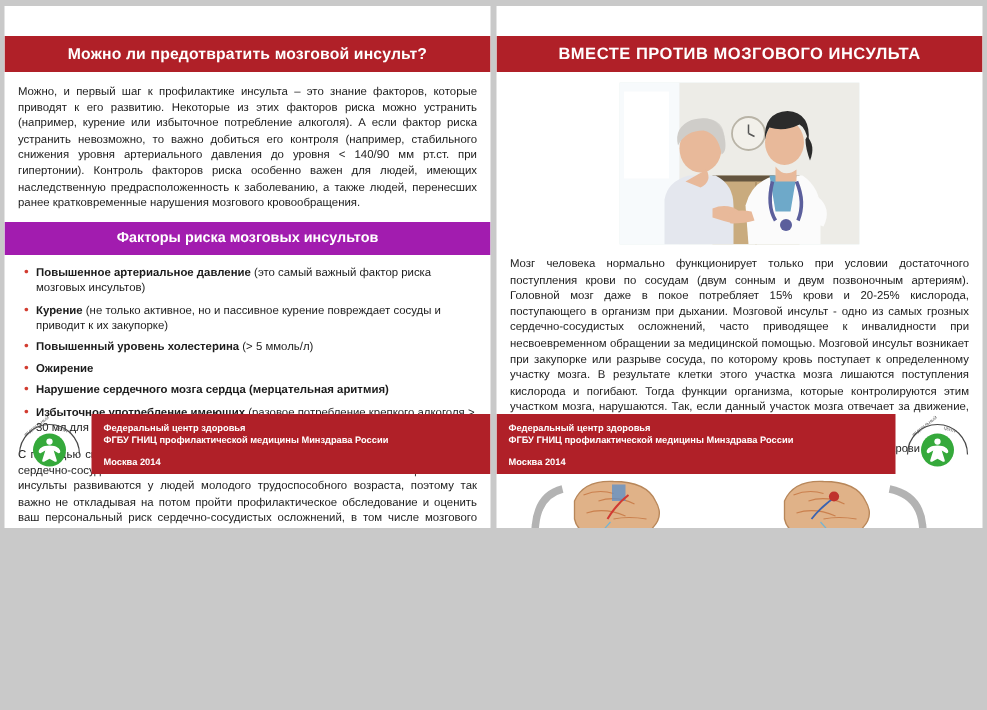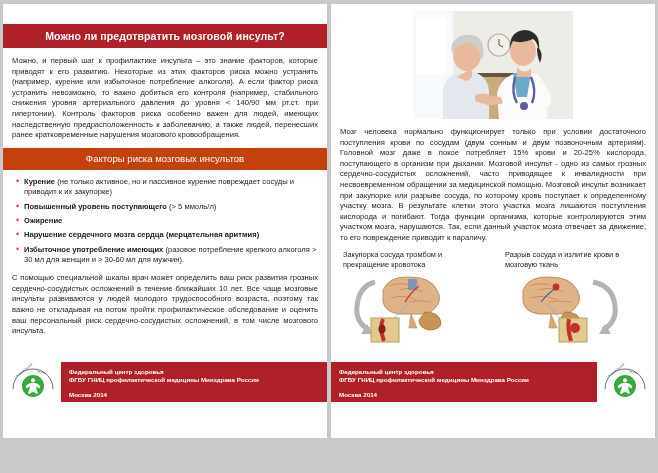--- a/index.html
+++ b/index.html
@@ -12,21 +12,21 @@
   .sheet{
     position:relative;
     width:658px;height:473px;
     background:#c9c9c9;
     box-sizing:border-box;
   }
   .panel{
     position:absolute;
     top:4px;
     width:324px;
-    height:434px;
+    height:348px;
     background:#ffffff;
     box-sizing:border-box;
     overflow:hidden;
   }
   .panel-left{left:3px;}
   .panel-right{left:331px;}
 
   
   .hdr{
     height:24px;
@@ -54,24 +54,24 @@
     padding:0 9px;
     margin-top:8px;
   }
   .body-text p{margin:0 0 7px 0;}
   .body-text p:last-child{margin-bottom:0;}
 
   
   .section-hdr{
     margin-top:7px;
     height:22px;
-    background:#c2410c;
+    background:#a21caf;
     color:#fff;
     display:flex;align-items:center;justify-content:center;
-    font-size:9.6px;font-weight:normal;
+    font-size:9.6px;font-weight:bold;
   }
 
   
   .risk-list{
     list-style:none;
     margin:7px 0 0 0;
     padding:0 10px 0 14px;
     font-size:7.6px;
     line-height:10.4px;
     color:#1b1b1b;
@@ -174,22 +174,23 @@
 
     <div class="hdr">Можно ли предотвратить мозговой инсульт?</div>
 
     <div class="body-text">
       <p>Можно, и первый шаг к профилактике инсульта – это знание факторов, которые приводят к его развитию. Некоторые из этих факторов риска можно устранить (например, курение или избыточное потребление алкоголя). А если фактор риска устранить невозможно, то важно добиться его контроля (например, стабильного снижения уровня артериального давления до уровня &lt; 140/90 мм рт.ст. при гипертонии). Контроль факторов риска особенно важен для людей, имеющих наследственную предрасположенность к заболеванию, а также людей, перенесших ранее кратковременные нарушения мозгового кровообращения.</p>
     </div>
 
     <div class="section-hdr">Факторы риска мозговых инсультов</div>
 
     <ul class="risk-list" id="risk-list">
+        <li><b>Повышенное артериальное давление</b><span class="note"> (это самый важный фактор риска мозговых инсультов)</span></li>
         <li><b>Курение</b><span class="note"> (не только активное, но и пассивное курение повреждает сосуды и приводит к их закупорке)</span></li>
-        <li><b>Повышенный уровень поступающего</b><span class="note"> (&gt; 5 ммоль/л)</span></li>
+        <li><b>Повышенный уровень холестерина</b><span class="note"> (&gt; 5 ммоль/л)</span></li>
         <li><b>Ожирение</b></li>
         <li><b>Нарушение сердечного мозга сердца (мерцательная аритмия)</b></li>
         <li><b>Избыточное употребление имеющих</b><span class="note"> (разовое потребление крепкого алкоголя &gt; 30 мл для женщин и &gt; 30-60 мл для мужчин).</span></li>
       </ul>
 
     <div class="tail-text">
       <p>С помощью специальной шкалы врач может определить ваш риск развития грозных сердечно-сосудистых осложнений в течение ближайших 10 лет. Все чаще мозговые инсульты развиваются у людей молодого трудоспособного возраста, поэтому так важно не откладывая на потом пройти профилактическое обследование и оценить ваш персональный риск сердечно-сосудистых осложнений, в том числе мозгового инсульта.</p>
     </div>
 
     <div class="footer f-left">
@@ -214,20 +215,21 @@
           <div class="footer-line1">Федеральный центр здоровья</div>
           <div class="footer-line2">ФГБУ ГНИЦ профилактической медицины Минздрава России</div>
           <div class="footer-city">Москва 2014</div>
         </div>
       </div>
     </div>
   </div>
 
   <div class="panel panel-right">
 
+    <div class="hdr hdr-right">ВМЕСТЕ ПРОТИВ МОЗГОВОГО ИНСУЛЬТА</div>
 
     <div class="photo-wrap">
       <svg width="160" height="108" viewBox="0 0 160 108">
         <rect x="0" y="0" width="160" height="108" fill="#eef2f5"></rect>
         <rect x="0" y="0" width="40" height="108" fill="#f7fafc"></rect>
         <rect x="3" y="6" width="30" height="58" fill="#ffffff" opacity="0.9"></rect>
         <rect x="40" y="0" width="120" height="108" fill="#edece7"></rect>
         <rect x="62" y="62" width="58" height="46" fill="#c9ab7e"></rect>
         <rect x="62" y="62" width="58" height="4" fill="#b89b६e" opacity="0.5"></rect>
         <line x1="91" y1="66" x2="91" y2="108" stroke="#a98d63" stroke-width="1"></line>

